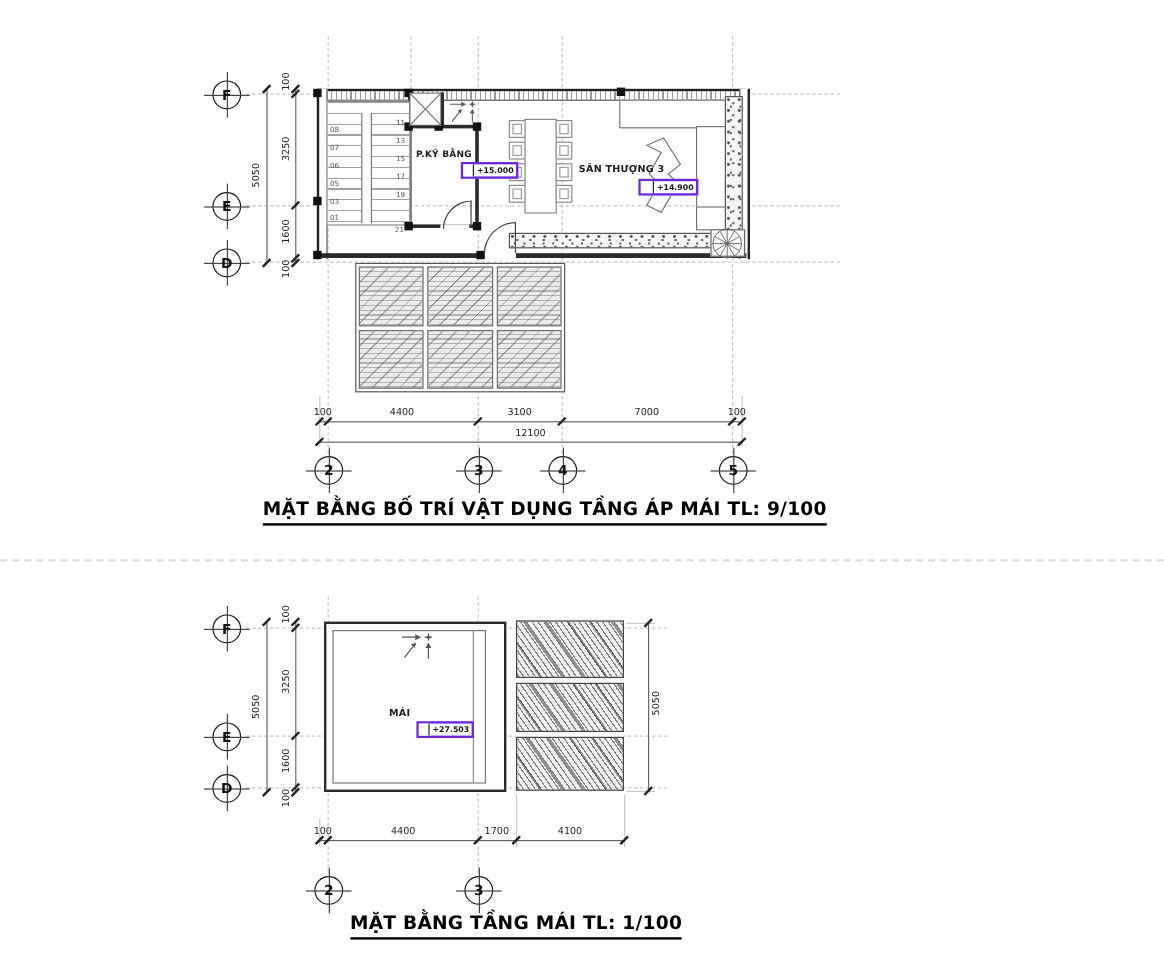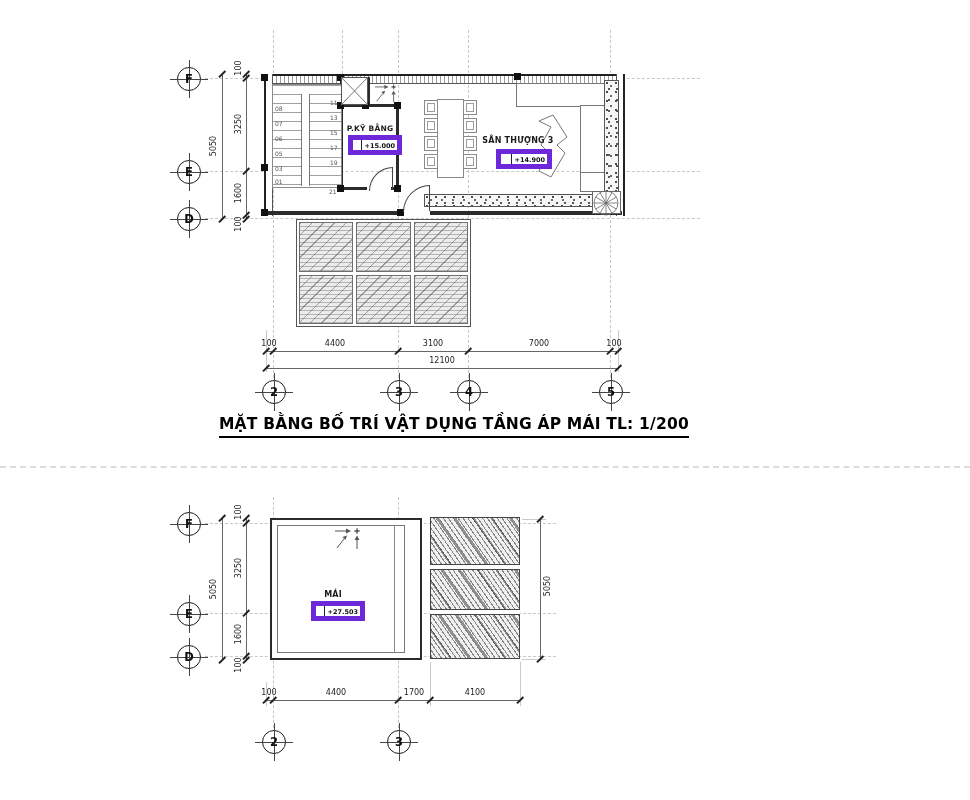--- a/index.html
+++ b/index.html
@@ -24,22 +24,22 @@
   .bubble::after{content:"";position:absolute;top:-8px;bottom:-8px;left:50%;width:1px;background:#444;z-index:-1;}
   
   .dimt{position:absolute;font-size:8px;color:#222;white-space:nowrap;transform:translateX(-50%);z-index:5;}
   .dimtv{position:absolute;font-size:8px;color:#222;white-space:nowrap;
          transform:translate(-50%,-50%) rotate(-90deg);z-index:5;}
   .tick{position:absolute;width:9px;height:1.5px;background:#222;
         transform:translate(-50%,-50%) rotate(-45deg);z-index:6;}
   
   .room-label{position:absolute;font-size:8px;font-weight:bold;color:#1c1c1c;text-align:center;
               letter-spacing:.2px;z-index:6;white-space:nowrap;transform:translateX(-50%);}
-  .level{position:absolute;display:flex;align-items:flex-end;height:10px;border:5px solid #6d28d9;
-         background:#fff;font-size:6.5px;color:#111;z-index:6;}
+  .level{position:absolute;display:flex;align-items:center;height:10px;border:2px solid #6d28d9;
+         background:#fff;font-size:6.5px;color:#111;z-index:6;margin-left:36px;}
   .level .cell{width:13px;height:100%;border-right:1px solid #222;background:#fff;}
   .level .val{padding:0 2px;font-weight:bold;}
   
   .title{position:absolute;text-align:center;z-index:7;}
   .title span{display:inline-block;font-size:15.5px;font-weight:800;color:#000;
               letter-spacing:.2px;border-bottom:2.5px solid #000;padding-bottom:3px;white-space:nowrap;}
   
   .stair{position:absolute;border:1px solid #8a8a8a;z-index:2;
          background:repeating-linear-gradient(180deg,#a0a0a0 0 1px,transparent 1px 9px) #fff;}
   .rail{position:absolute;background:#fff;border-left:1px solid #777;border-right:1px solid #777;z-index:3;}
@@ -276,21 +276,21 @@
       <span>3</span>
     </div>
   <div class="bubble" style="left:457px;top:380px">
       <span>4</span>
     </div>
   <div class="bubble" style="left:599px;top:380px">
       <span>5</span>
     </div>
 
   <div class="title" style="left:219px;top:414px;width:440px">
-    <span>MẶT BẰNG BỐ TRÍ VẬT DỤNG TẦNG ÁP MÁI TL: 1/200</span>
+    <span>MẶT BẰNG BỐ TRÍ VẬT DỤNG TẦNG ÁP MÁI TL: 9/100</span>
   </div>
 
   <div class="sep" style="top:466px"></div>
 
   <div class="gh" style="left:205px;top:523px;width:351px"></div>
   <div class="gh" style="left:205px;top:613px;width:351px"></div>
   <div class="gh" style="left:205px;top:656px;width:351px"></div>
   <div class="gv" style="left:273px;top:497px;height:231px"></div>
   <div class="gv" style="left:398px;top:497px;height:231px"></div>
 
@@ -372,14 +372,17 @@
   <div class="dimt" style="left:414px;top:688px">1700</div>
   <div class="dimt" style="left:475px;top:688px">4100</div>
 
   <div class="bubble" style="left:262px;top:730px">
       <span>2</span>
     </div>
   <div class="bubble" style="left:387px;top:730px">
       <span>3</span>
     </div>
 
+  <div class="title" style="left:230px;top:759px;width:400px">
+    <span>MẶT BẰNG TẦNG MÁI TL: 1/100</span>
+  </div>
 
 </div>
 
 </body></html>

